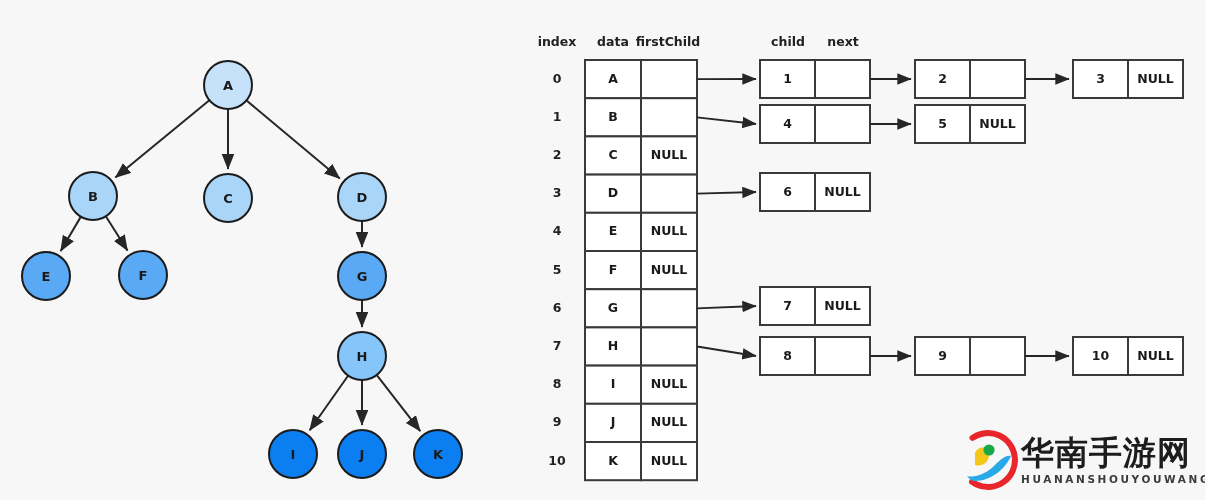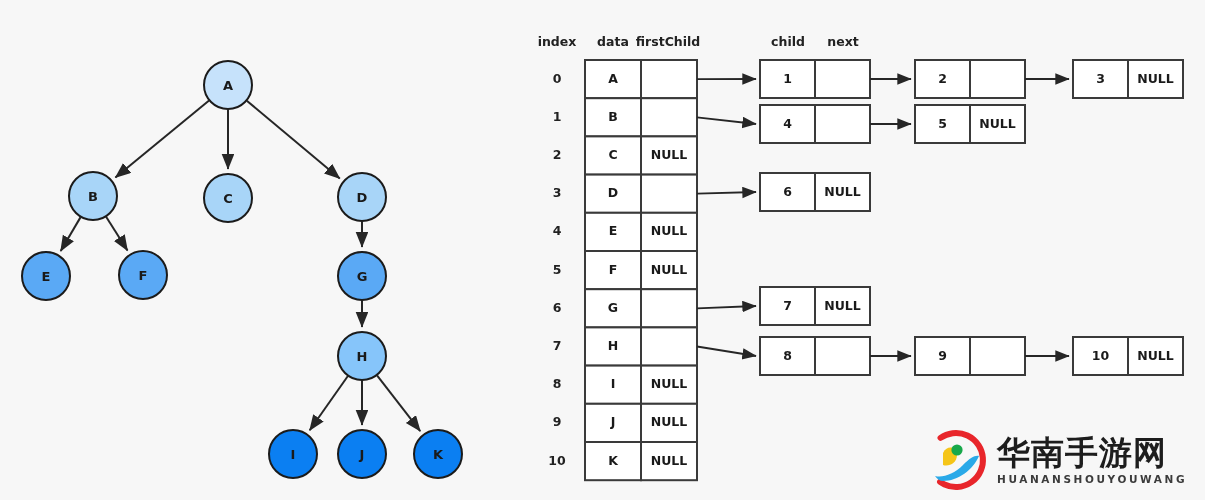--- a/index.html
+++ b/index.html
@@ -14,22 +14,22 @@
   .node-label{font-family:"DejaVu Sans","Liberation Sans",sans-serif;font-size:13px;font-weight:700;fill:#1a1a1a;}
   .col-head{font-family:"DejaVu Sans","Liberation Sans",sans-serif;font-size:12.5px;font-weight:700;fill:#222;}
   .idx{font-family:"DejaVu Sans","Liberation Sans",sans-serif;font-size:12.5px;font-weight:700;fill:#222;}
   .cell-txt{font-family:"DejaVu Sans","Liberation Sans",sans-serif;font-size:12.5px;font-weight:700;fill:#1a1a1a;}
   .boxline{fill:#ffffff;stroke:#3a3a3a;stroke-width:2;}
   .edge{stroke:#262626;stroke-width:2;fill:none;}
   .arrowline{stroke:#262626;stroke-width:1.8;fill:none;}
   .circ{stroke:#1b1b1b;stroke-width:2;}
 
   
-  #watermark{position:absolute;left:923px;top:424px;width:246px;height:72px;
-    display:flex;align-items:center;gap:8px;}
+  #watermark{position:absolute;left:955px;top:424px;width:246px;height:72px;
+    display:flex;align-items:center;}
   #wm-mark{width:66px;height:62px;position:relative;flex:0 0 auto;}
   #wm-text{display:flex;flex-direction:column;justify-content:center;}
   #wm-cn{font-family:"DejaVu Sans","Liberation Sans",sans-serif;
     font-size:33px;font-weight:700;color:#1d1d1d;letter-spacing:1px;line-height:1;}
   #wm-py{font-family:"DejaVu Sans","Liberation Sans",sans-serif;
     font-size:10.5px;font-weight:700;color:#3b3b3b;letter-spacing:2.6px;margin-top:5px;line-height:1;}
 </style>
 </head>
 <body>
 

